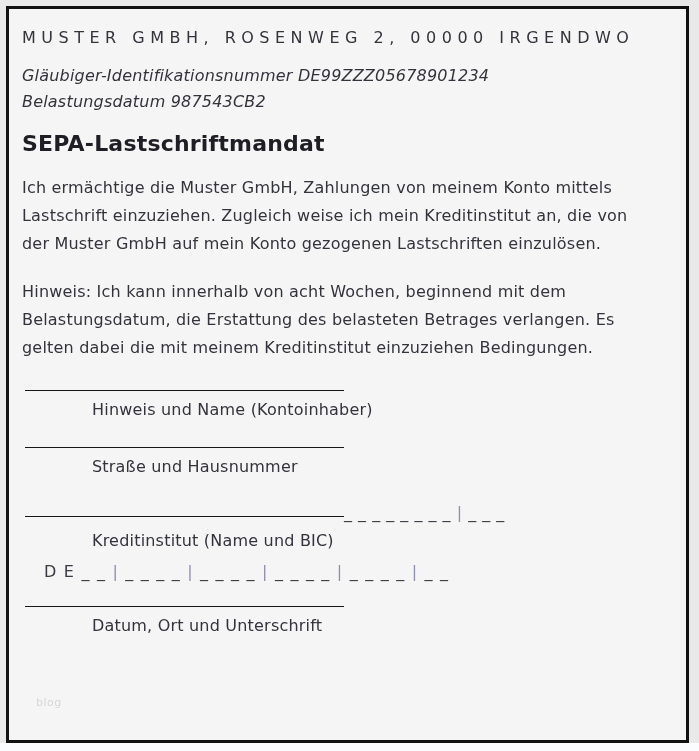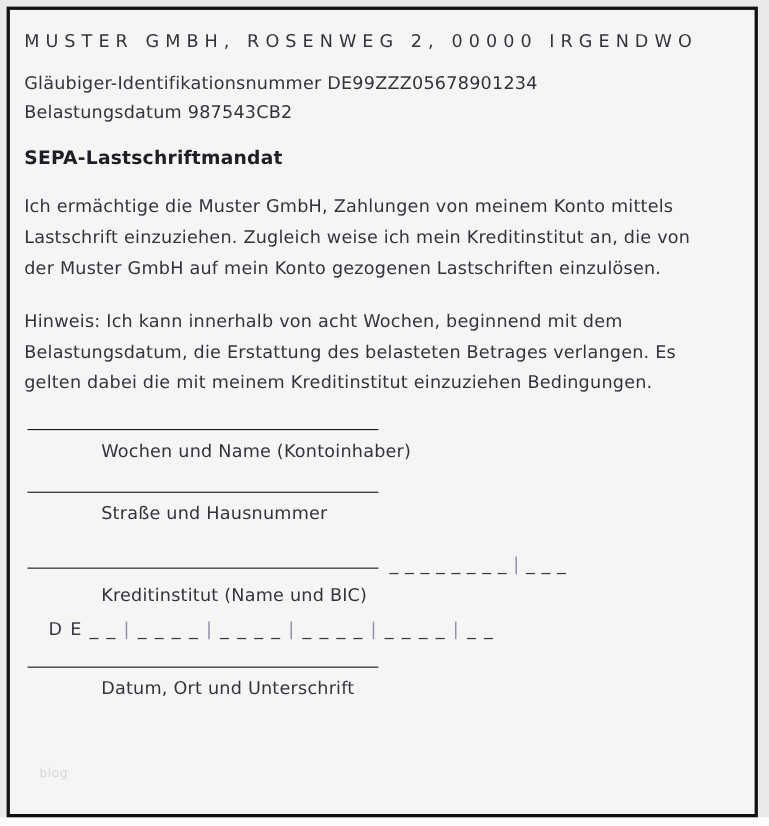--- a/index.html
+++ b/index.html
@@ -40,27 +40,28 @@
     font-size: 16px;
     line-height: 20px;
     letter-spacing: 5.5px;
     white-space: nowrap;
   }
   .meta {
     margin-top: 18px;
     font-size: 16px;
     line-height: 20px;
     letter-spacing: 0.2px;
+    font-style: italic;
   }
   .meta2 {
     margin-top: 6px;
   }
   .title {
     margin: 22px 0 0 0;
-    font-size: 17px;
+    font-size: 22px;
     line-height: 20px;
     font-weight: bold;
     color: #1e1e24;
     letter-spacing: 0.2px;
   }
   .para {
     margin: 20px 0 0 0;
     font-size: 16px;
     line-height: 28px;
     letter-spacing: 0.2px;
@@ -74,21 +75,21 @@
   }
   .rule {
     width: 319px;
     height: 0;
     border-top: 1px solid #16161a;
     margin-left: 3px;
   }
   .rule-row {
     display: flex;
     align-items: flex-end;
-    gap: 10px;
+    gap: 0;
   }
   .rule-row .rule {
     margin-bottom: 5px;
   }
   .field .label {
     padding-left: 70px;
     margin-top: 9px;
     font-size: 16px;
     line-height: 20px;
     letter-spacing: 0.2px;
@@ -146,21 +147,21 @@
 der Muster GmbH auf mein Konto gezogenen Lastschriften einzulösen.</p>
 
     <p class="para">Hinweis: Ich kann innerhalb von acht Wochen, beginnend mit dem
 Belastungsdatum, die Erstattung des belasteten Betrages verlangen. Es
 gelten dabei die mit meinem Kreditinstitut einzuziehen Bedingungen.</p>
 
     <div class="fields">
 
       <div class="field">
         <div class="rule"></div>
-        <div class="label">Wochen und Name (Kontoinhaber)</div>
+        <div class="label">Hinweis und Name (Kontoinhaber)</div>
       </div>
 
       <div class="field">
         <div class="rule"></div>
         <div class="label">Straße und Hausnummer</div>
       </div>
 
 
       <div class="field">
         <div class="rule-row">

